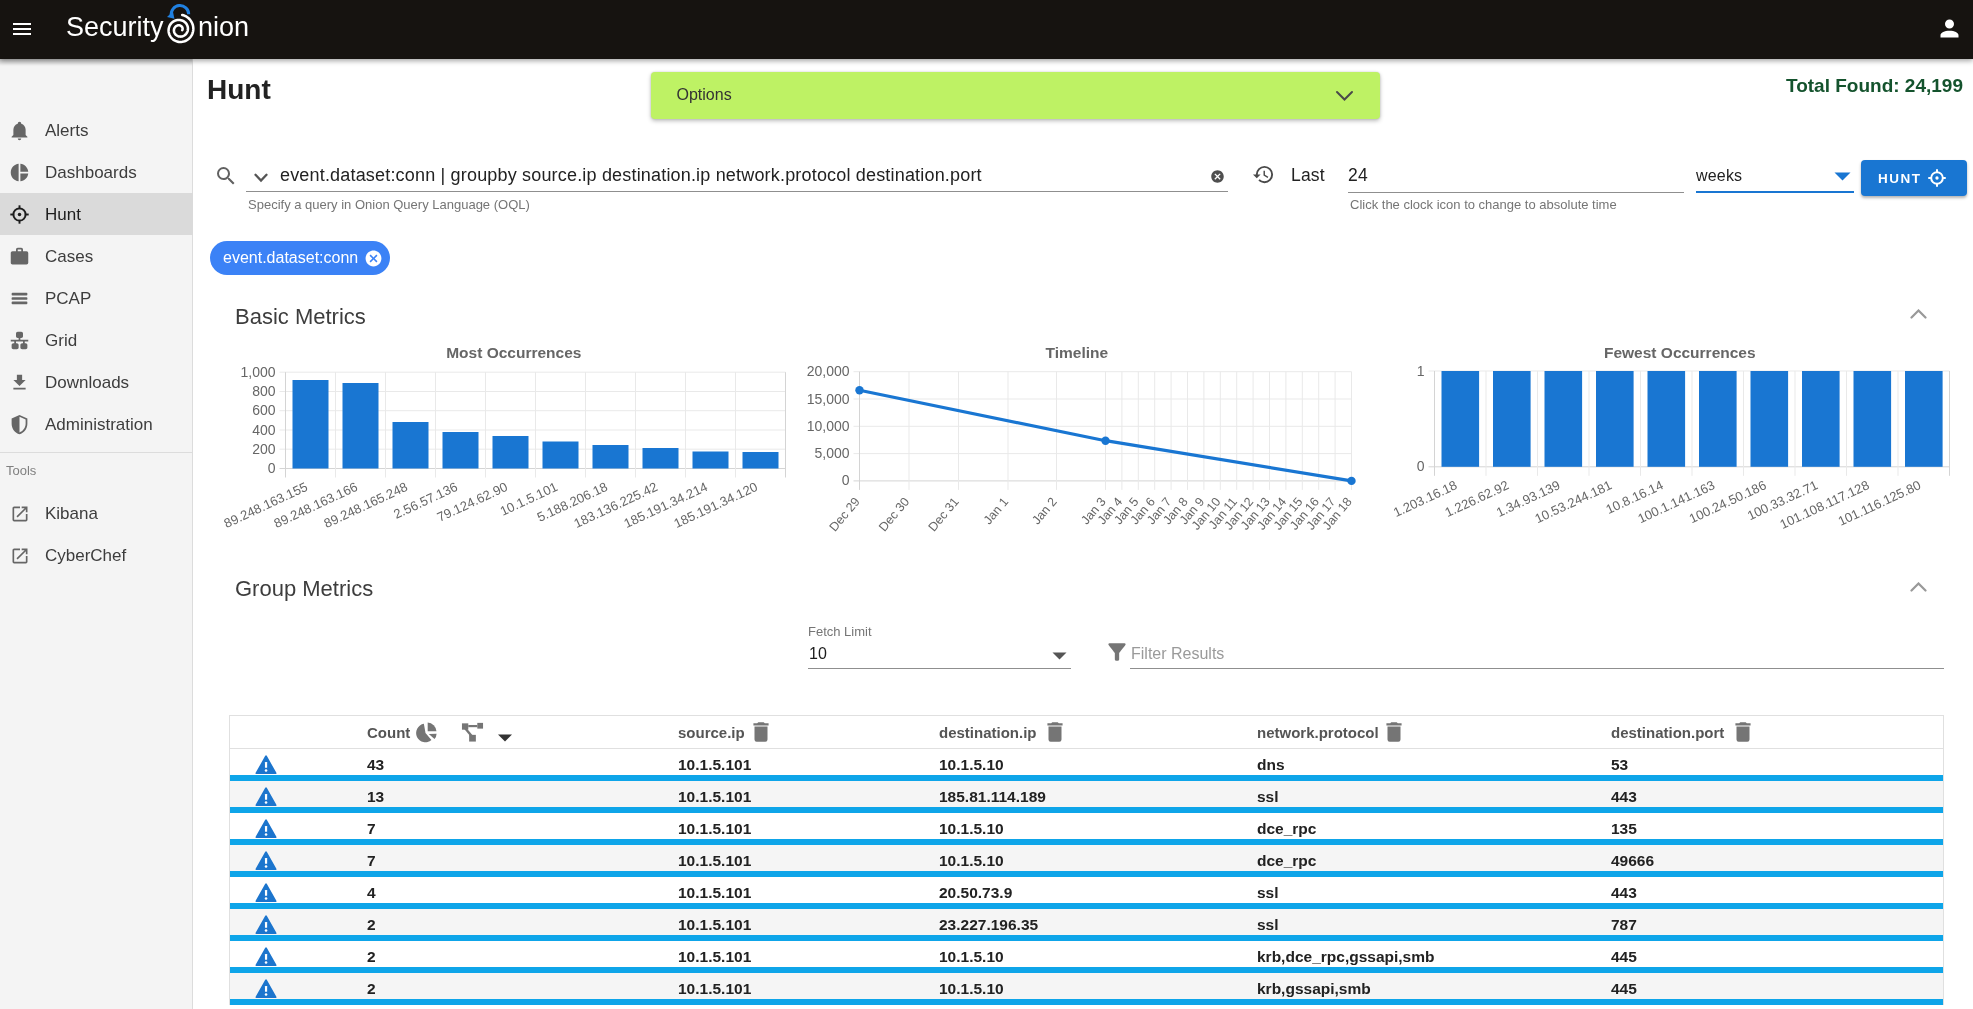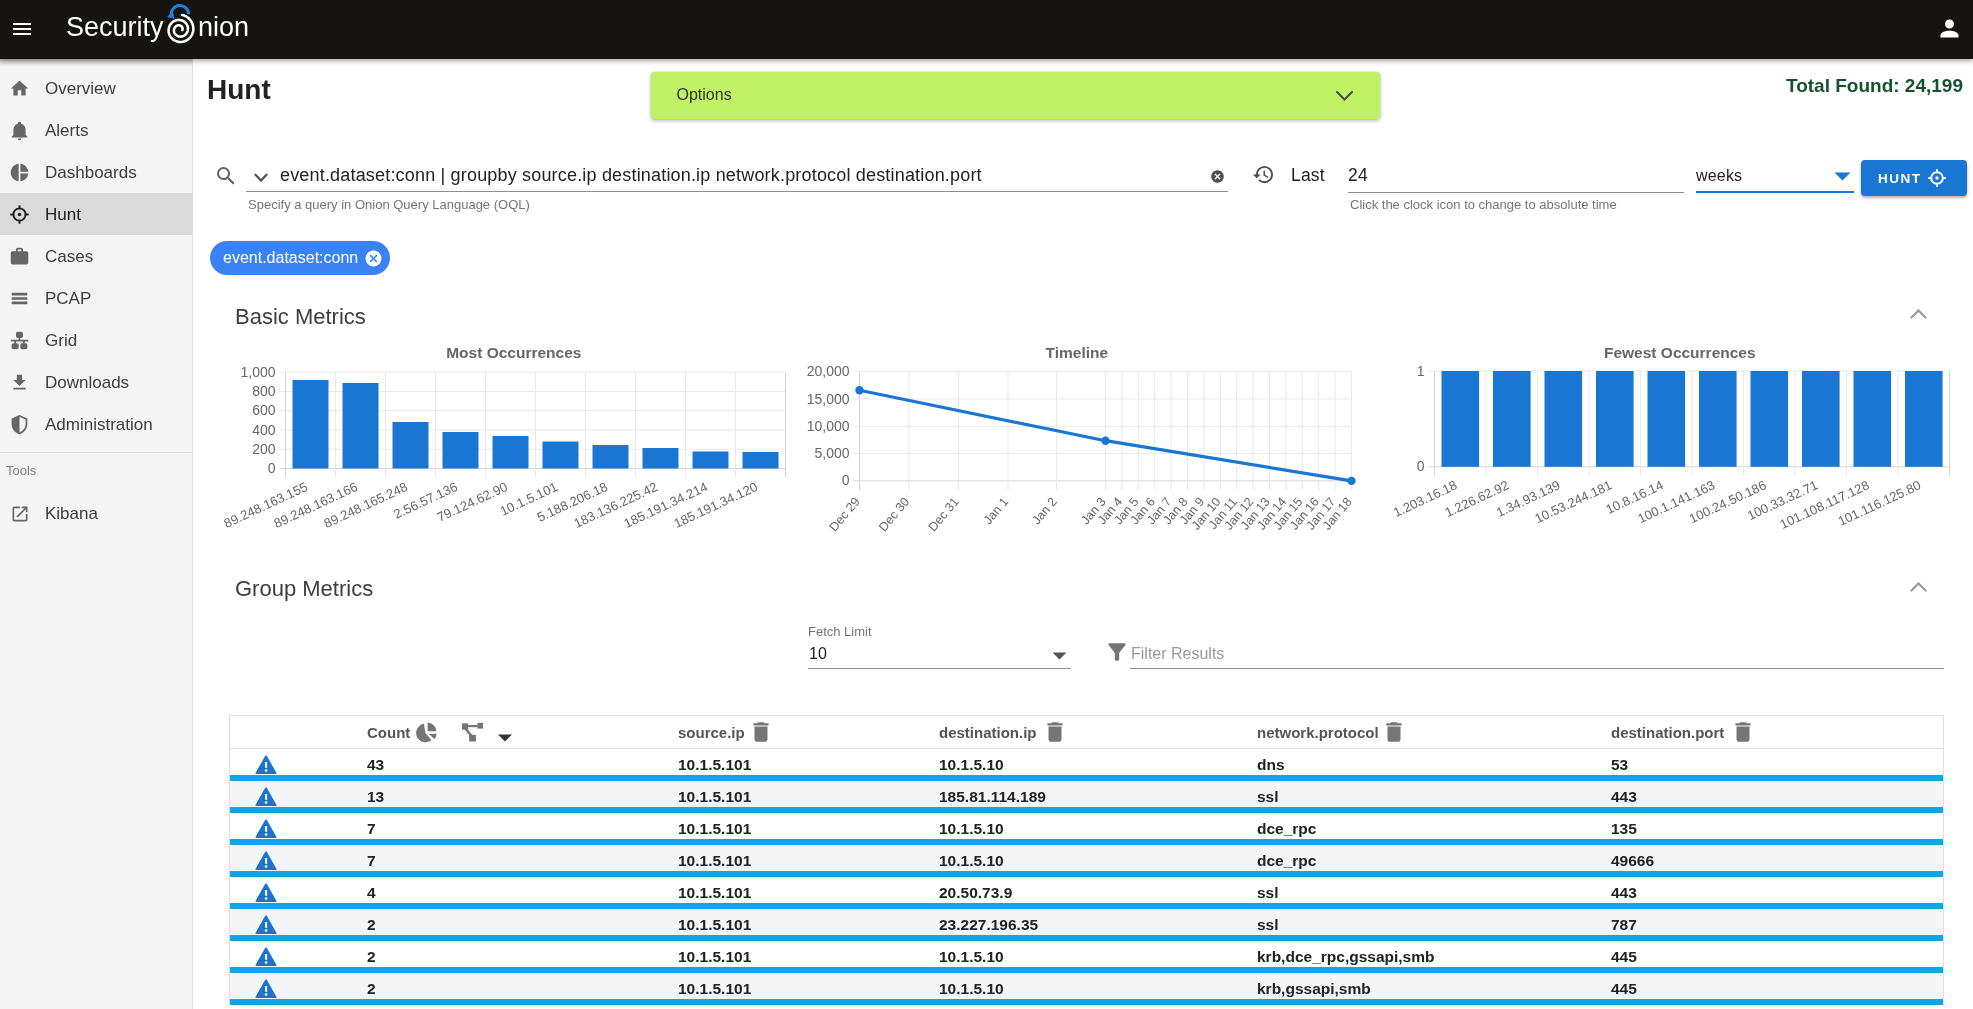--- a/index.html
+++ b/index.html
@@ -57,28 +57,20 @@
 <path d="M 24.19 12.93 L 25.54 13.32 L 26.84 13.83 L 28.09 14.46 L 29.26 15.20 L 30.35 16.04 L 31.34 16.98 L 32.24 18.00 L 33.04 19.10 L 33.72 20.26 L 34.29 21.48 L 34.73 22.73 L 35.06 24.02 L 35.25 25.32 L 35.33 26.62 L 35.28 27.92 L 35.10 29.21 L 34.81 30.46 L 34.40 31.67 L 33.89 32.83 L 33.27 33.93 L 32.55 34.96 L 31.74 35.91 L 30.85 36.77 L 29.89 37.54 L 28.87 38.22 L 27.79 38.78 L 26.68 39.25 L 25.53 39.60 L 24.36 39.83 L 23.18 39.96 L 22.00 39.97 L 20.83 39.87 L 19.69 39.67 L 18.58 39.35 L 17.51 38.94 L 16.49 38.43 L 15.53 37.83 L 14.64 37.14 L 13.82 36.38 L 13.09 35.55 L 12.44 34.66 L 11.88 33.72 L 11.42 32.74 L 11.06 31.72 L 10.79 30.68 L 10.63 29.63 L 10.57 28.58 L 10.60 27.53 L 10.74 26.50 L 10.97 25.50 L 11.30 24.52 L 11.71 23.59 L 12.20 22.71 L 12.78 21.89 L 13.42 21.13 L 14.13 20.45 L 14.89 19.83 L 15.70 19.30 L 16.55 18.85 L 17.44 18.49 L 18.34 18.21 L 19.26 18.02 L 20.19 17.93 L 21.12 17.92 L 22.03 18.00 L 22.92 18.16 L 23.79 18.41 L 24.62 18.73 L 25.42 19.13 L 26.16 19.60 L 26.85 20.13 L 27.48 20.73 L 28.04 21.37 L 28.54 22.06 L 28.96 22.78 L 29.31 23.54 L 29.59 24.32 L 29.79 25.11 L 29.90 25.91 L 29.95 26.71 L 29.91 27.50 L 29.80 28.28 L 29.62 29.04 L 29.37 29.77 L 29.05 30.47 L 28.68 31.12 L 28.24 31.73 L 27.76 32.29 L 27.23 32.80 L 26.66 33.25 L 26.05 33.63 L 25.42 33.96 L 24.77 34.22 L 24.10 34.41 L 23.42 34.54 L 22.75 34.60 L 22.07 34.59 L 21.41 34.53 L 20.77 34.40 L 20.15 34.21 L 19.55 33.96 L 18.99 33.67 L 18.47 33.32 L 17.99 32.93 L 17.55 32.51 L 17.16 32.04 L 16.83 31.55 L 16.54 31.04 L 16.31 30.51 L 16.13 29.96 L 16.01 29.41 L 15.95 28.85 L 15.93 28.30 L 15.97 27.76 L 16.07 27.24 L 16.20 26.73 L 16.39 26.24 L 16.62 25.78 L 16.89 25.36 L 17.19 24.96 L 17.52 24.60 L 17.89 24.29 L 18.27 24.01 L 18.67 23.78 L 19.09 23.59 L 19.52 23.44 L 19.95 23.34 L 20.38 23.28 L 20.81 23.26 L 21.23 23.29 L 21.64 23.35 L 22.03 23.46 L 22.41 23.60 L 22.76 23.77 L 23.08 23.97 L 23.38 24.20 L 23.65 24.45 L 23.89 24.72 L 24.09 25.01 L 24.27 25.31 L 24.40 25.62 L 24.51 25.94 L 24.58 26.25 L 24.62 26.57 L 24.62 26.87 L 24.60 27.17 L 24.54 27.46 L 24.46 27.74 L 24.35 28.00 L 24.22 28.23" fill="none" stroke="#fff" stroke-width="2.55" stroke-linecap="round"></path>
 <path d="M 13.3 13.6 A 8.75 8.75 0 1 1 30.7 12.2" fill="none" stroke="#2080e0" stroke-width="3"></path>
 <path d="M 14.9 9.4 L 9.0 14.9 L 16.4 16.8 Z" fill="#2080e0"></path>
 </svg>
   <div class="logotxt" style="left:198px">nion</div>
   <svg style="position:absolute;left:1936px;top:15px" width="27" height="27" viewBox="0 0 24 24">
       <path fill="#fff" d="M12,4A4,4 0 0,1 16,8A4,4 0 0,1 12,12A4,4 0 0,1 8,8A4,4 0 0,1 12,4M12,14C16.42,14 20,15.79 20,18V20H4V18C4,15.79 7.58,14 12,14Z"></path>
     </svg>
 </div>
 <div id="sidebar">
-    <div class="sitem" style="top:8px">
-      <span class="sic">
-        <svg width="21" height="21" viewBox="0 0 24 24">
-          <path fill="#666" d="M10,20V14H14V20H19V12H22L12,3L2,12H5V20H10Z"></path>
-        </svg>
-      </span>
-      <span class="slab">Overview</span>
-    </div>
     <div class="sitem" style="top:50px">
       <span class="sic">
         <svg width="21" height="21" viewBox="0 0 24 24">
           <path fill="#666" d="M21,19V20H3V19L5,17V11C5,7.9 7.03,5.17 10,4.29C10,4.19 10,4.1 10,4A2,2 0 0,1 12,2A2,2 0 0,1 14,4C14,4.1 14,4.19 14,4.29C16.97,5.17 19,7.9 19,11V17L21,19M14,21A2,2 0 0,1 12,23A2,2 0 0,1 10,21H14Z"></path>
         </svg>
       </span>
       <span class="slab">Alerts</span>
     </div>
     <div class="sitem" style="top:92px">
       <span class="sic">
@@ -149,20 +141,28 @@
     </div>
     <div class="sdiv" style="top:393px"></div>
     <div class="stools" style="top:404px">Tools</div>
     <div class="sitem" style="top:433px">
       <span class="sic" style="padding-left:1px;padding-top:1px">
         <svg width="20" height="20" viewBox="0 0 24 24">
           <path fill="#666" d="M14,3V5H17.59L7.76,14.83L9.17,16.24L19,6.41V10H21V3M19,19H5V5H12V3H5C3.89,3 3,3.89 3,5V19A2,2 0 0,0 5,21H19A2,2 0 0,0 21,19V12H19V19Z"></path>
         </svg>
       </span>
       <span class="slab">Kibana</span>
+    </div>
+    <div class="sitem" style="top:475px">
+      <span class="sic" style="padding-left:1px;padding-top:1px">
+        <svg width="20" height="20" viewBox="0 0 24 24">
+          <path fill="#666" d="M14,3V5H17.59L7.76,14.83L9.17,16.24L19,6.41V10H21V3M19,19H5V5H12V3H5C3.89,3 3,3.89 3,5V19A2,2 0 0,0 5,21H19A2,2 0 0,0 21,19V12H19V19Z"></path>
+        </svg>
+      </span>
+      <span class="slab">CyberChef</span>
     </div>
   </div>
 
 <div id="hunt-h1">Hunt</div>
 <div id="options">
     <span>Options</span>
   <svg style="position:absolute;left:684px;top:14px" width="19" height="19" viewBox="0 0 19 19">
   <polyline points="2,6 9.5,13.5 17,6" fill="none" stroke="#4a4a4a" stroke-width="2" stroke-linecap="round"></polyline>
     </svg>
 </div>

